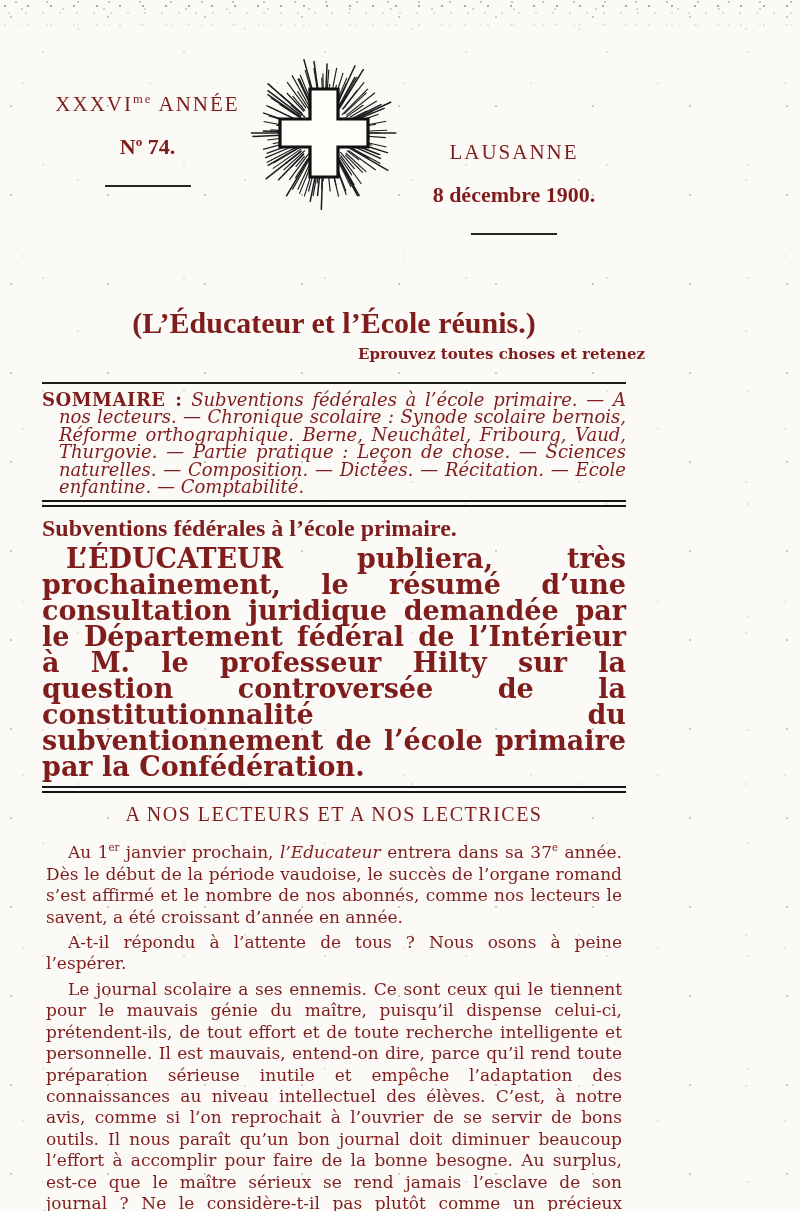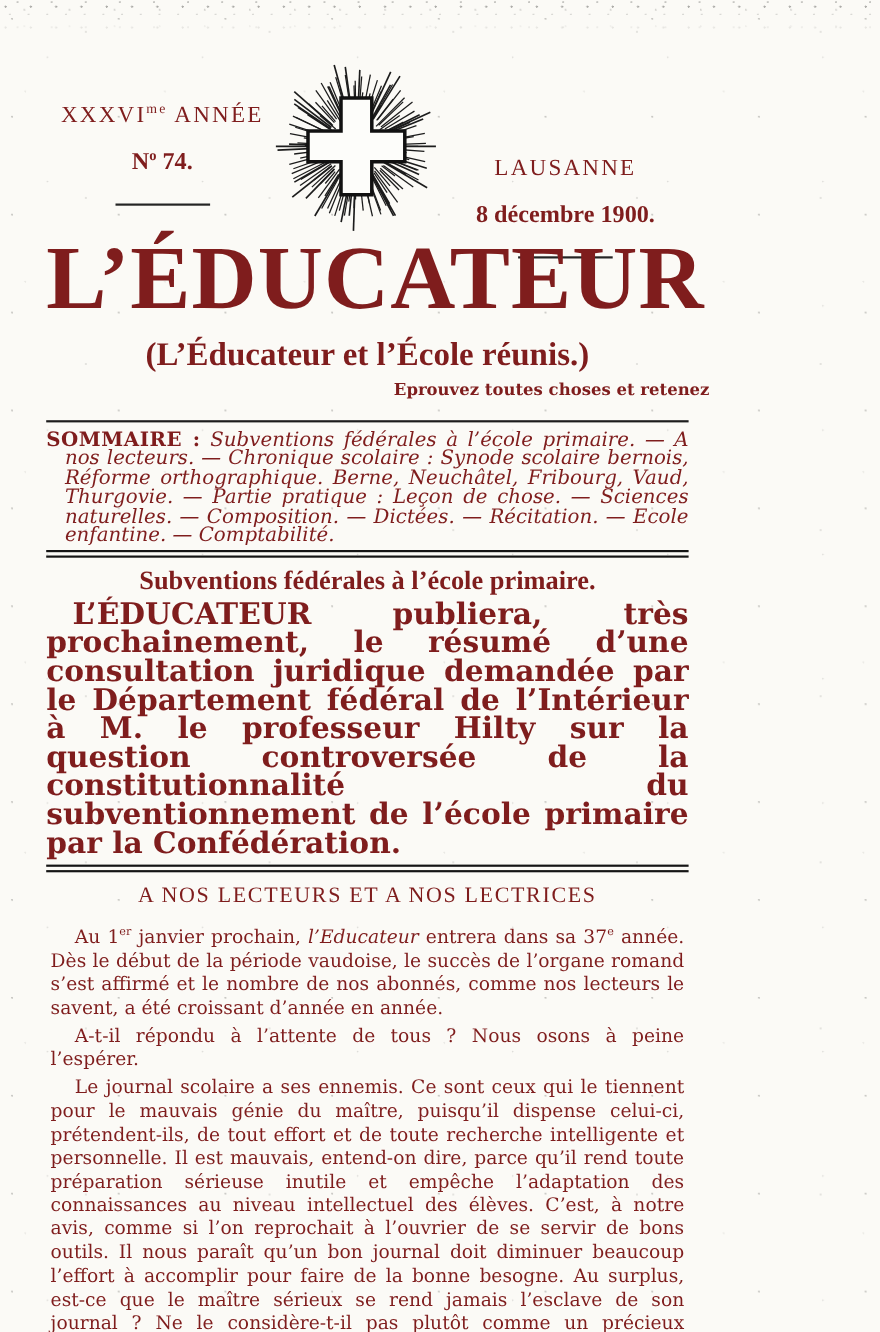--- a/index.html
+++ b/index.html
@@ -92,21 +92,21 @@
     padding-left: 17px; text-indent: -17px;
     margin: 0 0 5px 0;
     hyphens: auto;
   }
   .sommaire b { font-style: normal; font-weight: bold; letter-spacing: .5px; }
   .sommaire i { font-style: italic; }
 
   .headline {
     font-family: "Liberation Serif", serif;
     font-size: 24px; font-weight: bold;
-    text-align: center; margin: 8px 0 4px 0;
+    text-align: left; margin: 8px 0 4px 0;
   }
   .lead {
     font-size: 27px; font-weight: bold;
     line-height: 26px; text-align: justify; text-indent: 24px;
     margin: 0 0 6px 0; hyphens: auto;
   }
   .section-heading {
     font-family: "Liberation Serif", serif;
     font-size: 20px; font-weight: normal; letter-spacing: 1.5px;
     text-align: center; margin: 10px 0 16px 0;
@@ -261,21 +261,20 @@
       </g>
     <path d="M62 36 h28 v30 h30 v28 h-30 v30 h-28 v-30 h-30 v-28 h30 z" fill="#fdfdfa" stroke="#111" stroke-width="3.2"></path>
   </svg>
 
   <div class="issue-right">
     <div class="issue-line1">LAUSANNE</div>
     <div class="issue-line2">8 décembre 1900.</div>
     <div class="issue-rule"></div>
   </div>
 
-  <div class="masthead-title">L’ÉDUCATEUR</div>
   <div class="masthead-subtitle">(L’Éducateur et l’École réunis.)</div>
   <div class="motto">
     <div class="motto-l1">Eprouvez toutes choses et retenez</div>
   </div>
 
   <div class="lower">
     <div class="rule-thin"></div>
 
     <p class="sommaire"><b>SOMMAIRE :</b><i> Subventions fédérales à l’école primaire. — A nos lecteurs. — Chronique scolaire : Synode scolaire bernois, Réforme orthographique. Berne, Neuchâtel, Fribourg, Vaud, Thurgovie. — Partie pratique : Leçon de chose. — Sciences naturelles. — Composition. — Dictées. — Récitation. — Ecole enfantine. — Comptabilité.</i></p>
 

